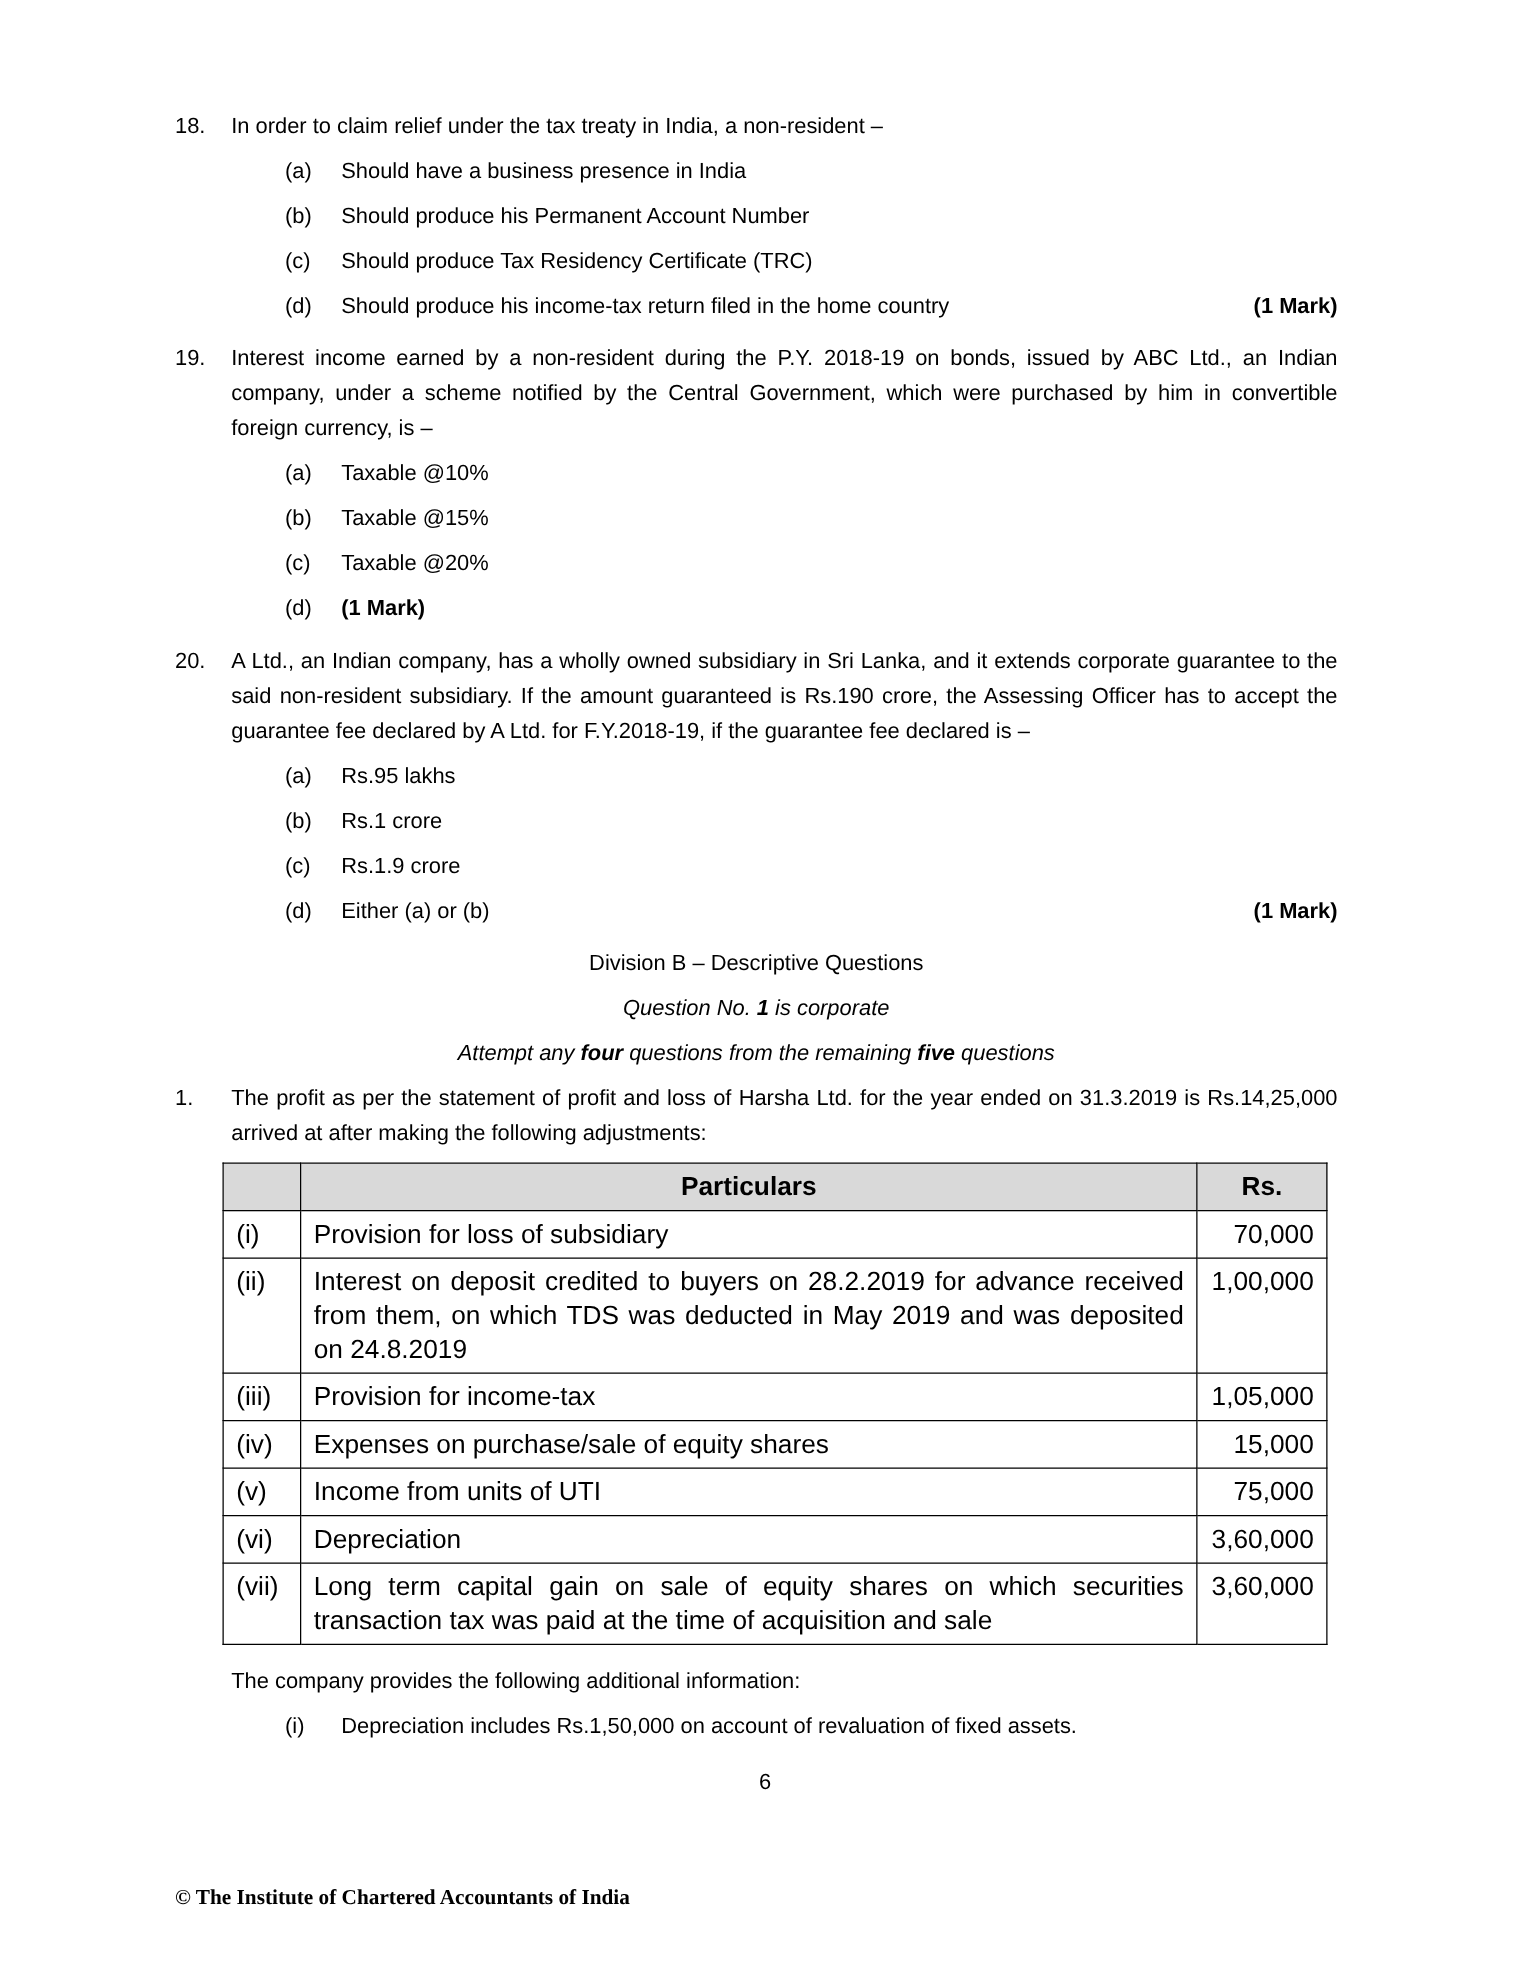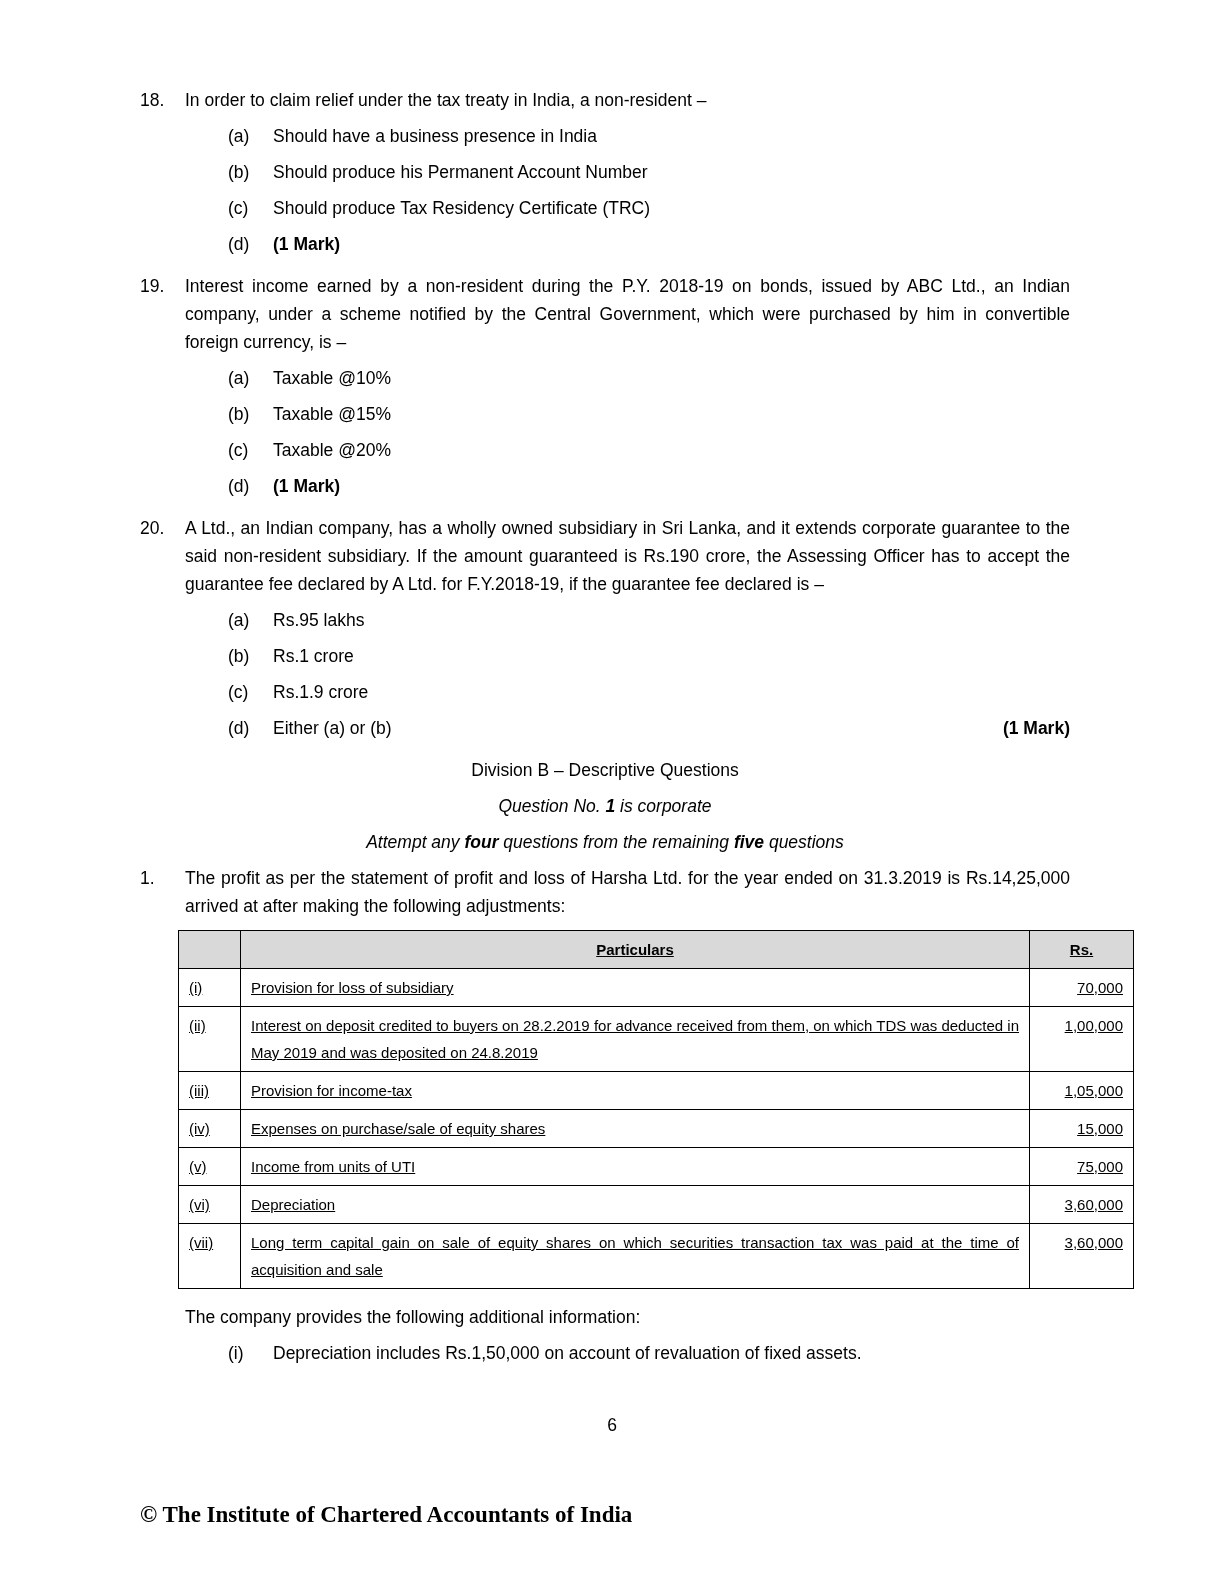--- a/index.html
+++ b/index.html
@@ -27,24 +27,23 @@
   .opt-text { flex:1; }
   .opt-mark { font-weight:bold; white-space:nowrap; }
   .center { text-align:center; }
   .bold { font-weight:bold; }
   .italic { font-style:italic; }
   .division-title { font-weight:normal; margin:6px 0 8px 0; }
   .note-line { margin-bottom:8px; }
   .q1 { margin-top:2px; }
   .q1-table {
     border-collapse:collapse;
-    width:956px;
+    width:884px;
     margin:10px 0 14px -7px;
-    font-size:15px;
-    text-decoration:underline;
+    font-size:21px;
   }
   .q1-table th, .q1-table td {
     border:1px solid #000;
     padding:5px 10px;
     vertical-align:top;
     line-height:27px;
   }
   .q1-table th {
     background:#d9d9d9;
     font-weight:bold;
@@ -62,21 +61,21 @@
     bottom:148px;
     text-align:center;
     font-size:17.5px;
   }
   .footer {
     position:absolute;
     left:140px;
     bottom:56px;
     font-family:"Liberation Serif", serif;
     font-weight:bold;
-    font-size:23px;
+    font-size:17px;
   }
 </style>
 </head>
 <body>
 
 <div class="page">
   <div class="content">
 
     <div class="question">
       <div class="q-num">18.</div>
@@ -90,20 +89,21 @@
           <div class="option">
             <span class="opt-label">(b)</span>
             <span class="opt-text">Should produce his Permanent Account Number</span>
           </div>
           <div class="option">
             <span class="opt-label">(c)</span>
             <span class="opt-text">Should produce Tax Residency Certificate (TRC)</span>
           </div>
           <div class="option">
             <span class="opt-label">(d)</span>
+            <span class="opt-text">Should produce his income-tax return filed in the home country</span>
             <span class="opt-mark">(1 Mark)</span>
           </div>
         </div>
       </div>
     </div>
 
     <div class="question">
       <div class="q-num">19.</div>
       <div class="q-body">
         <div class="q-text">Interest income earned by a non-resident during the P.Y. 2018-19 on bonds, issued by ABC Ltd., an Indian company, under a scheme notified by the Central Government, which were purchased by him in convertible foreign currency, is –</div>

